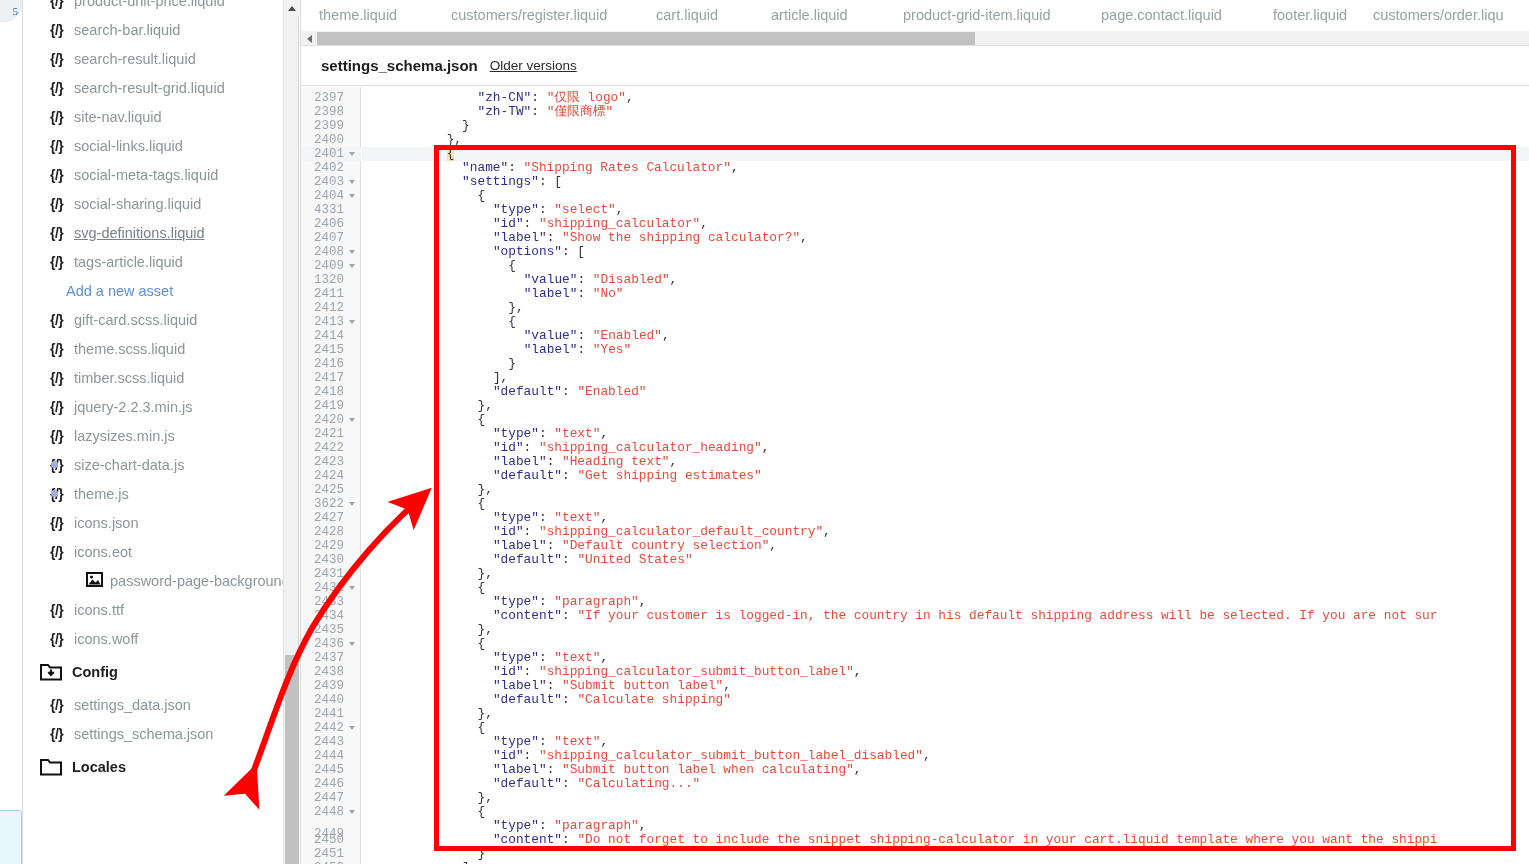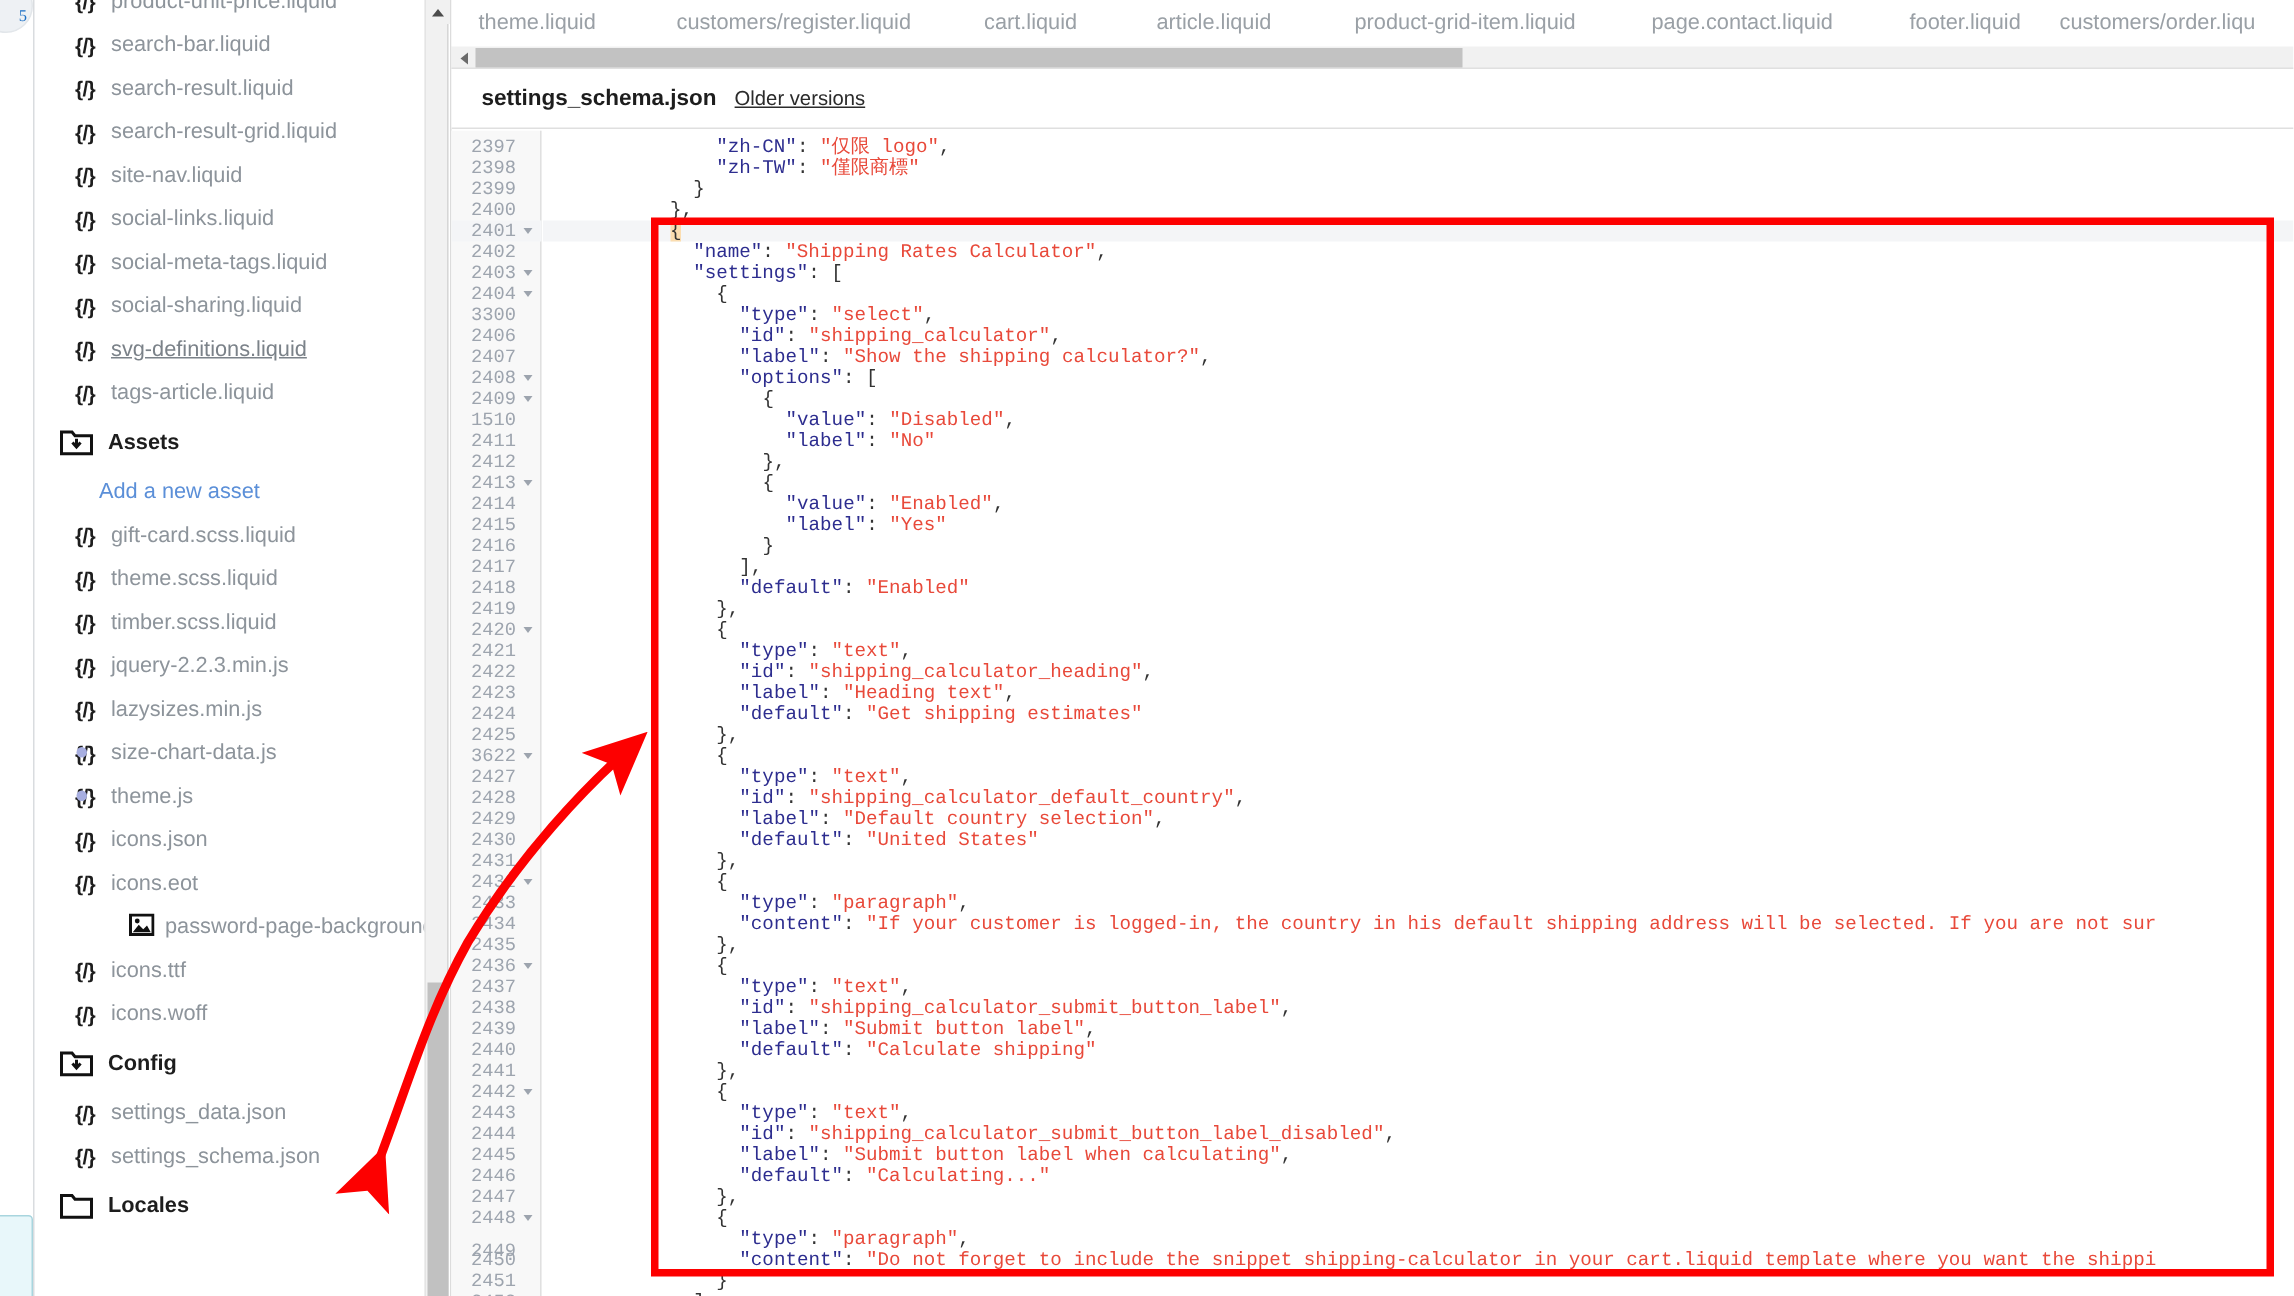--- a/index.html
+++ b/index.html
@@ -352,27 +352,20 @@
           <span class="ic">{/}</span>
           <span class="fname">social-sharing.liquid</span>
         </div>
         <div class="tree-row" style="position: relative;">
           <span class="ic">{/}</span>
           <span class="fname underline">svg-definitions.liquid</span>
         </div>
         <div class="tree-row" style="position: relative;">
           <span class="ic">{/}</span>
           <span class="fname">tags-article.liquid</span>
-        </div>
-        <div class="tree-row group">
-          <span class="grp-icon"><svg width="22" height="19" viewBox="0 0 22 19">
-              <path d="M1 3 h7 l2 2.5 h11 v12 h-20 z" fill="#fff" stroke="#111" stroke-width="2"></path>
-              <path d="M11 7.5 v5 M8.3 10 L11 13 L13.7 10" stroke="#111" stroke-width="2" fill="none"></path>
-            </svg></span>
-          <span class="grp-label">Assets</span>
         </div>
         <div class="tree-row" style="padding-left: 0px;">
           <span class="addlink">Add a new asset</span>
         </div>
         <div class="tree-row" style="position: relative;">
           <span class="ic">{/}</span>
           <span class="fname">gift-card.scss.liquid</span>
         </div>
         <div class="tree-row" style="position: relative;">
           <span class="ic">{/}</span>
@@ -489,28 +482,28 @@
           <div class="ln" style="top: 32px;">2399</div>
           <div class="ln" style="top: 46px;">2400</div>
           <div class="active-row" style="top: 60px; width: 60px;"></div>
           <div class="ln" style="top: 60px;">2401</div>
           <div class="fold" style="top: 65px;"></div>
           <div class="ln" style="top: 74px;">2402</div>
           <div class="ln" style="top: 88px;">2403</div>
           <div class="fold" style="top: 93px;"></div>
           <div class="ln" style="top: 102px;">2404</div>
           <div class="fold" style="top: 107px;"></div>
-          <div class="ln" style="top: 116px;">3300</div>
+          <div class="ln" style="top: 116px;">4331</div>
           <div class="ln" style="top: 130px;">2406</div>
           <div class="ln" style="top: 144px;">2407</div>
           <div class="ln" style="top: 158px;">2408</div>
           <div class="fold" style="top: 163px;"></div>
           <div class="ln" style="top: 172px;">2409</div>
           <div class="fold" style="top: 177px;"></div>
-          <div class="ln" style="top: 186px;">1510</div>
+          <div class="ln" style="top: 186px;">1320</div>
           <div class="ln" style="top: 200px;">2411</div>
           <div class="ln" style="top: 214px;">2412</div>
           <div class="ln" style="top: 228px;">2413</div>
           <div class="fold" style="top: 233px;"></div>
           <div class="ln" style="top: 242px;">2414</div>
           <div class="ln" style="top: 256px;">2415</div>
           <div class="ln" style="top: 270px;">2416</div>
           <div class="ln" style="top: 284px;">2417</div>
           <div class="ln" style="top: 298px;">2418</div>
           <div class="ln" style="top: 312px;">2419</div>

